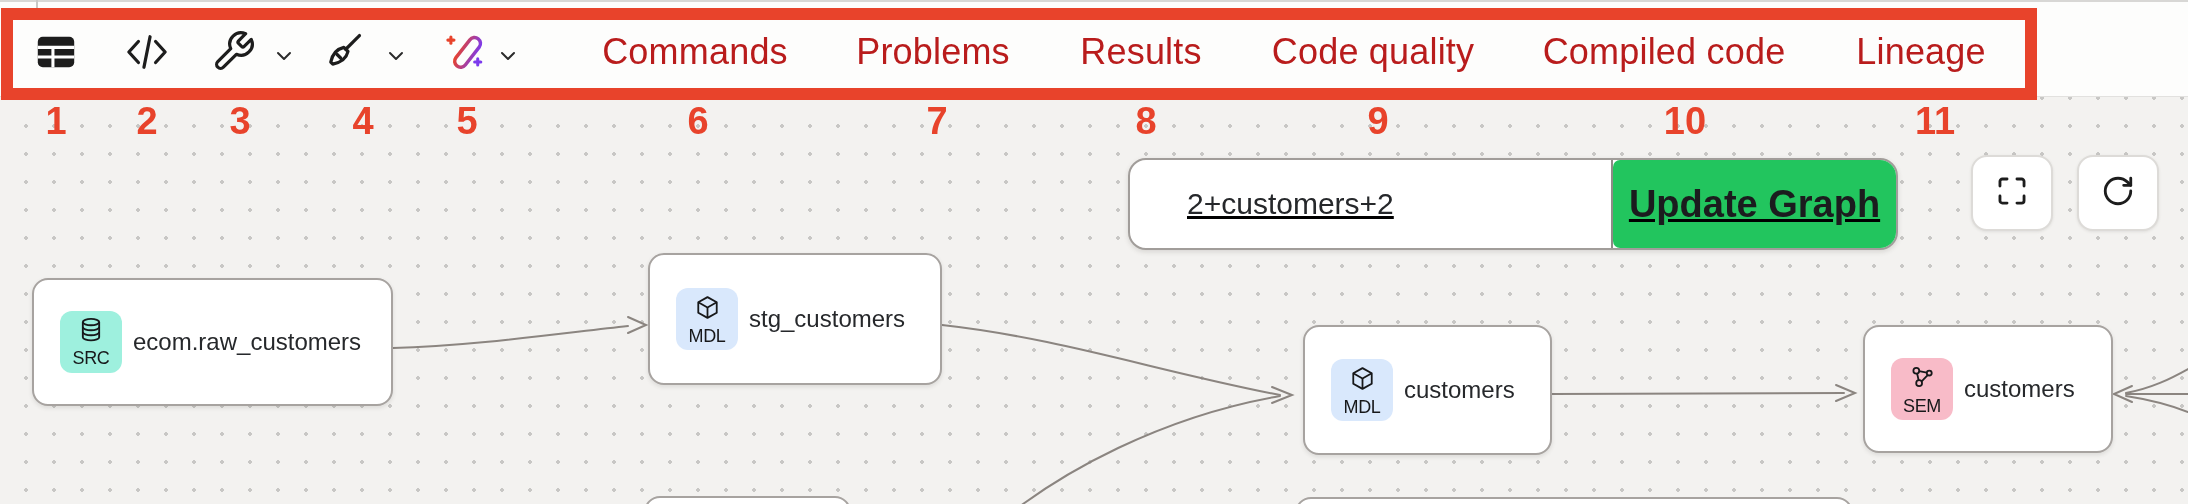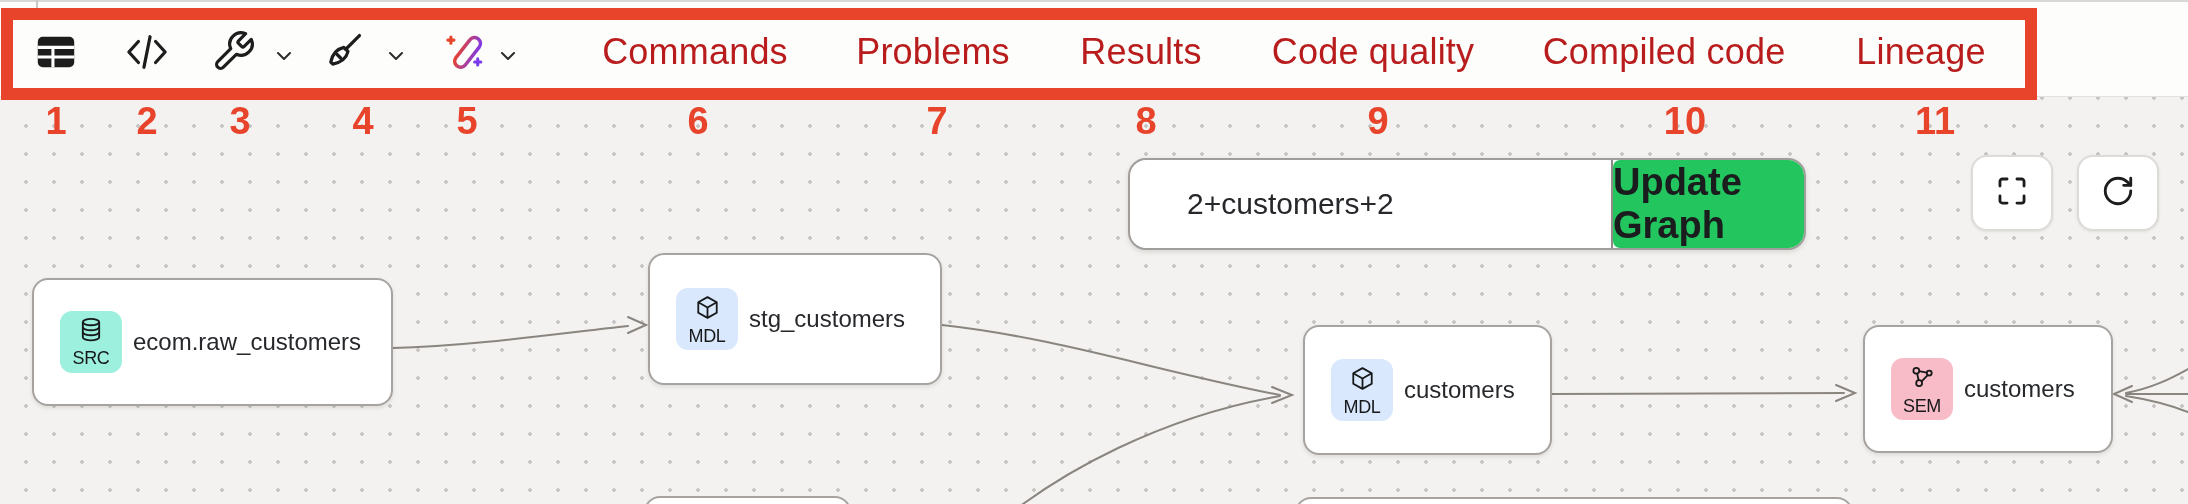--- a/index.html
+++ b/index.html
@@ -53,23 +53,23 @@
   .badge-mdl{background:#d9e8fc;}
   .badge-sem{background:#f8bbc8;justify-content:center;}
   .nlabel{font-size:24px;color:#26282b;white-space:nowrap;}
   .partial{
     box-sizing:border-box;background:#fff;border:2px solid #a7a3a0;border-radius:16px;
     z-index:3;cursor:pointer;
   }
 
   
   .ctrl{
-    left:1128px;top:64px;width:678px;height:92px;box-sizing:border-box;background:#fff;
+    left:1128px;top:64px;width:770px;height:92px;box-sizing:border-box;background:#fff;
     border:2px solid #a19d9a;border-radius:18px;display:flex;z-index:5;
-    box-shadow:0 2px 5px rgba(60,55,50,.15);overflow:hidden;
+    box-shadow:0 2px 5px rgba(60,55,50,.15);overflow:hidden;text-decoration:underline;
   }
   .ctrl-input{
     flex:0 0 483px;display:flex;align-items:center;padding-left:57px;
     font-size:30px;color:#26282b;border-right:2px solid #8f8b88;box-sizing:border-box;cursor:text;
   }
   .ctrl-btn{
     flex:1;display:flex;align-items:center;justify-content:center;
     font-size:38px;font-weight:600;color:#1b1c1e;cursor:pointer;background:#22c55e;border-radius:7px;
   }
   .sq-btn{

